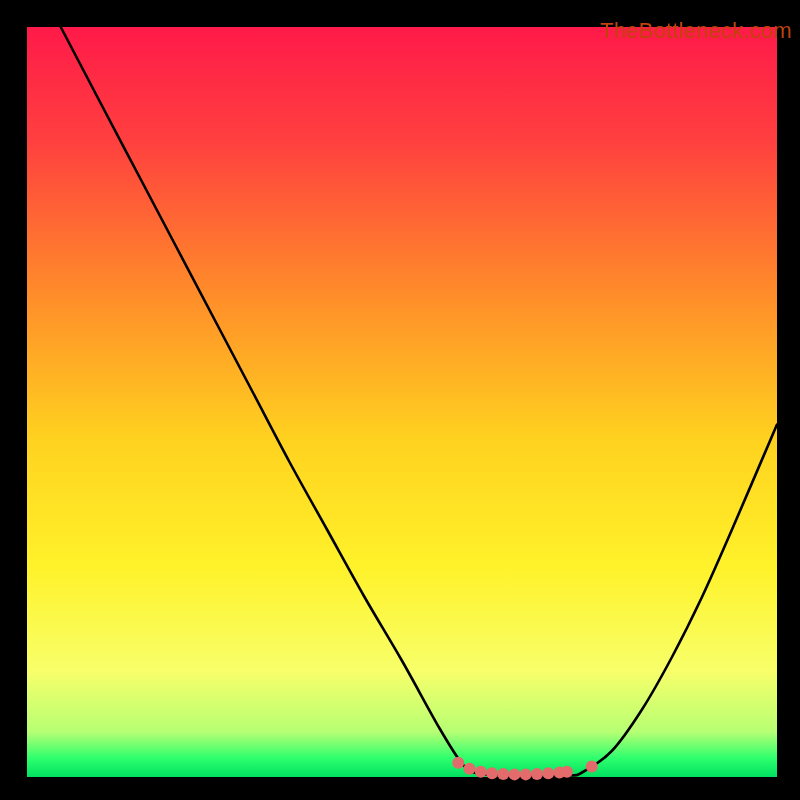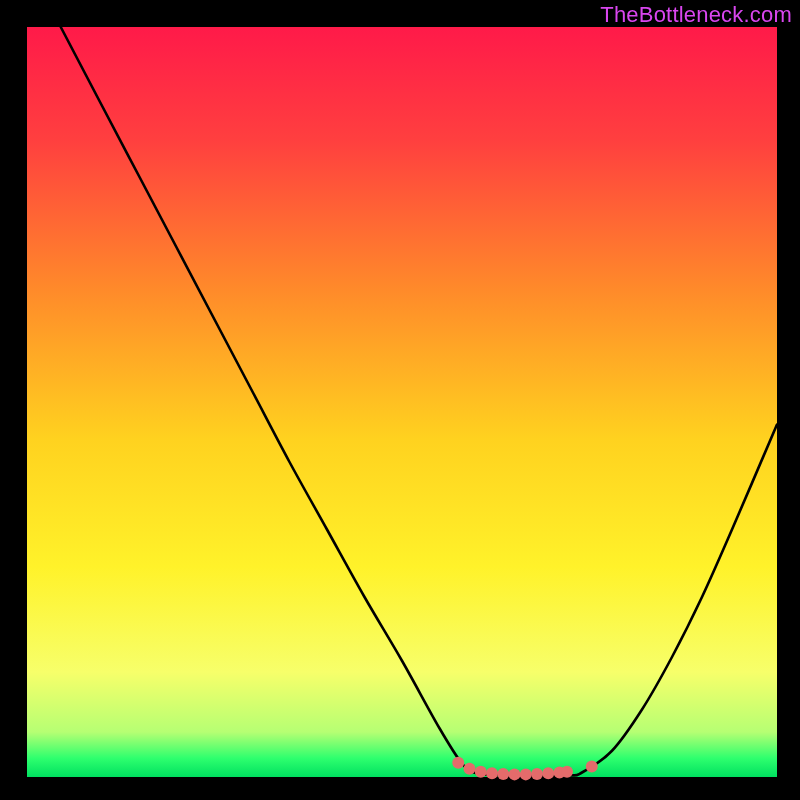--- a/index.html
+++ b/index.html
@@ -12,23 +12,23 @@
     font-family: Arial, Helvetica, sans-serif;
   }
   .frame {
     position: relative;
     width: 800px;
     height: 800px;
     background: #000;
   }
   .watermark {
     position: absolute;
-    top: 2px;
+    top: 18px;
     right: 8px;
-    color: #d946ef;
+    color: #c2410c;
     font-size: 22px;
     font-weight: 500;
     letter-spacing: 0.2px;
     z-index: 10;
     user-select: none;
   }
   .plot-svg {
     display: block;
   }
 </style>

